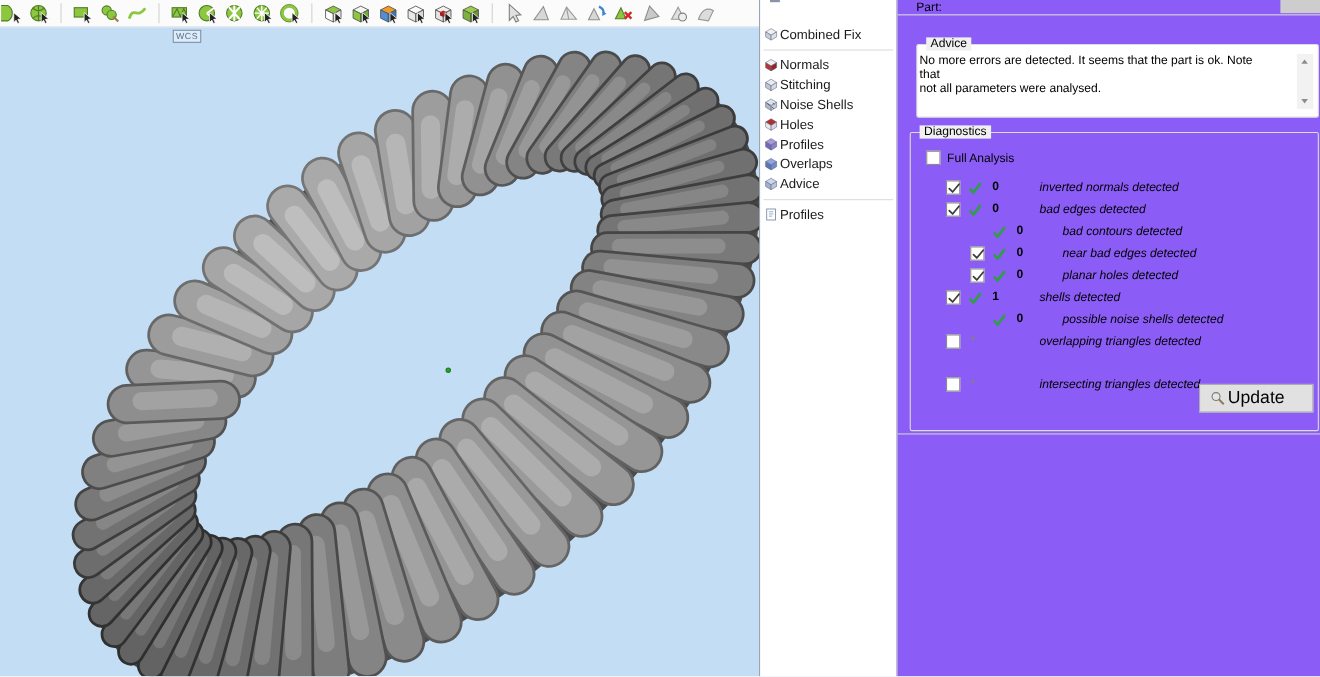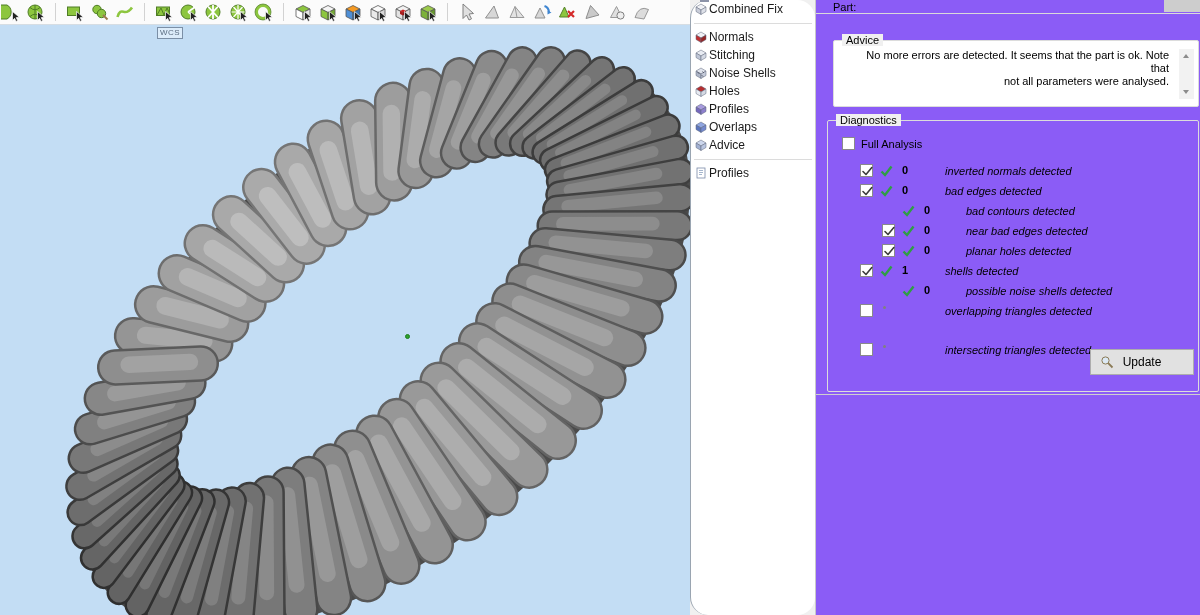--- a/index.html
+++ b/index.html
@@ -16,37 +16,37 @@
   
   .viewport{position:absolute;left:0;top:25px;width:690px;height:590px;overflow:hidden;}
   .viewport svg{position:absolute;left:0;top:0;}
   .wcs{position:absolute;left:157px;top:2px;font-size:8px;letter-spacing:.5px;color:#5a6c80;
        border:1px solid #7b8fa6;background:rgba(240,248,255,.55);padding:0 2px;line-height:10px;}
   .origin-dot{position:absolute;left:405px;top:309px;width:5px;height:5px;border-radius:50%;
        border:1px solid #1e7d1e;box-sizing:border-box;}
 
   
   .midpanel{position:absolute;left:690px;top:0;width:125px;height:615px;background:#fff;
-            border-left:1px solid #9aa5b1;box-sizing:border-box;padding-top:0;border-radius:18px;}
+            border-left:1px solid #9aa5b1;box-sizing:border-box;padding-top:22px;}
   .fx-frag{position:absolute;left:9px;top:0;width:9px;height:2px;background:#8c93a8;}
   .fx-row{display:flex;align-items:center;height:18px;padding-left:4px;font-size:12px;
           color:#1a1a1a;cursor:pointer;white-space:nowrap;}
   .fx-row svg{margin-right:2px;flex:0 0 auto;}
   .fx-sep{border-top:1px solid #dcdcdc;margin:5px 3px 4px 3px;}
 
   
   .rightpanel{position:absolute;left:815px;top:0;width:385px;height:615px;background:#8b5cf6;
               border-left:1px solid #c8c8c8;box-sizing:border-box;font-size:11px;color:#000;}
   .part-label{position:absolute;left:17px;top:1px;}
   .tr-box{position:absolute;left:348px;top:0;width:37px;height:12px;background:#cdcdcd;cursor:pointer;}
   .hdr-line{position:absolute;left:0;top:13px;width:100%;height:1px;background:#dadada;}
   .gbox{position:absolute;border:1px solid #dcdcdc;border-radius:2px;}
   .gbox-label{position:absolute;top:-7px;left:8px;background:#f0f0f0;padding:0 4px;}
   .advice{left:17px;top:40px;width:364px;height:65px;background:#fff;}
-  .advice-text{position:absolute;left:13px;top:8px;width:322px;line-height:13px;text-align:right;}
+  .advice-text{position:absolute;left:2px;top:8px;width:322px;line-height:13px;}
   .vscroll{position:absolute;right:4px;top:8px;bottom:7px;width:15px;background:#f2f2f2;cursor:pointer;}
   .arr{position:absolute;left:0;width:15px;height:15px;}
   .arr.up{top:0;} .arr.down{bottom:0;}
   .arr.up::before{content:"";position:absolute;left:4px;top:5px;border-left:3.5px solid transparent;
      border-right:3.5px solid transparent;border-bottom:4px solid #8c8c8c;}
   .arr.down::before{content:"";position:absolute;left:4px;top:6px;border-left:3.5px solid transparent;
      border-right:3.5px solid transparent;border-top:4px solid #8c8c8c;}
   .diag{left:11px;top:120px;width:370px;height:270px;}
   .cb{width:13px;height:13px;background:#fff;border:1px solid #8a8a8a;box-sizing:border-box;
       position:absolute;cursor:pointer;}
@@ -54,21 +54,21 @@
   .fa-cb{left:14px;top:16px;}
   .fa-label{position:absolute;left:33px;top:17px;}
   .drow{position:absolute;left:0;width:100%;height:20px;}
   .drow .cb{top:3px;}
   .tick{position:absolute;top:4px;}
   .dot{position:absolute;top:5px;width:3px;height:3px;border-radius:50%;background:#808080;}
   .count{position:absolute;top:3px;font-weight:bold;}
   .dlabel{position:absolute;top:4px;font-style:italic;}
   .update-btn{position:absolute;left:262px;top:228px;width:104px;height:26px;background:#e1e1e1;
       border:1px solid #adadad;box-sizing:border-box;display:flex;align-items:center;
-      justify-content:center;font-size:12px;cursor:pointer;}
+      justify-content:center;font-size:16px;cursor:pointer;}
   .update-btn svg{position:absolute;left:9px;top:5px;}
   .bottom-line{position:absolute;left:0;top:394px;width:100%;height:1px;background:#cfcfcf;}
 </style>
 </head>
 <body>
 
 <div class="app">
 
   <div class="toolbar" id="toolbar">
       <div class="tb-icon"><svg viewBox="0 0 20 20" width="20" height="20">

